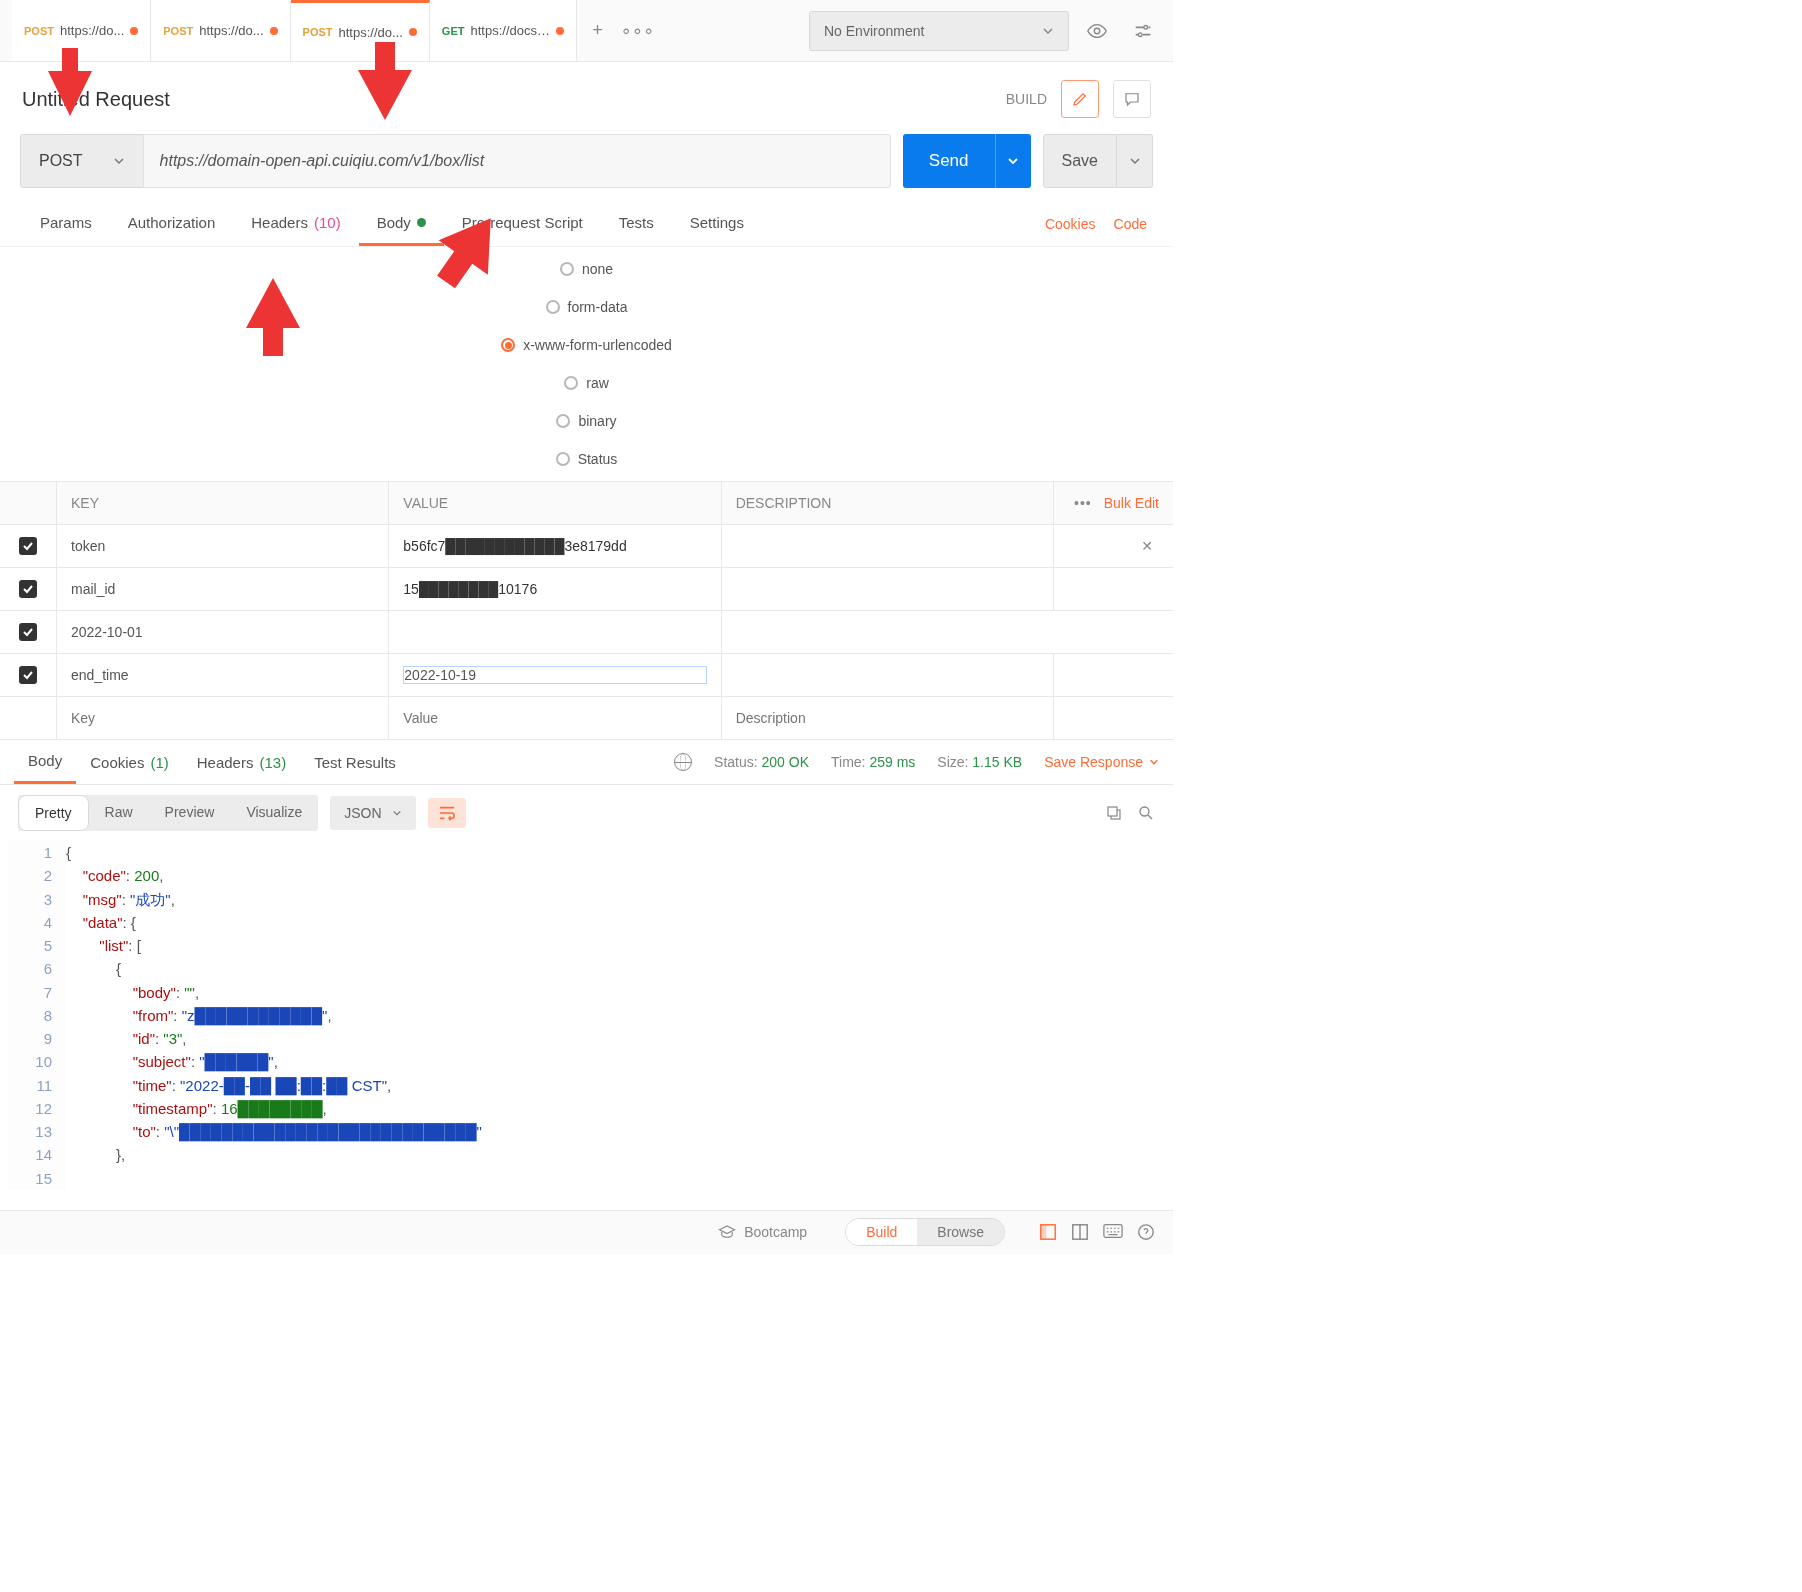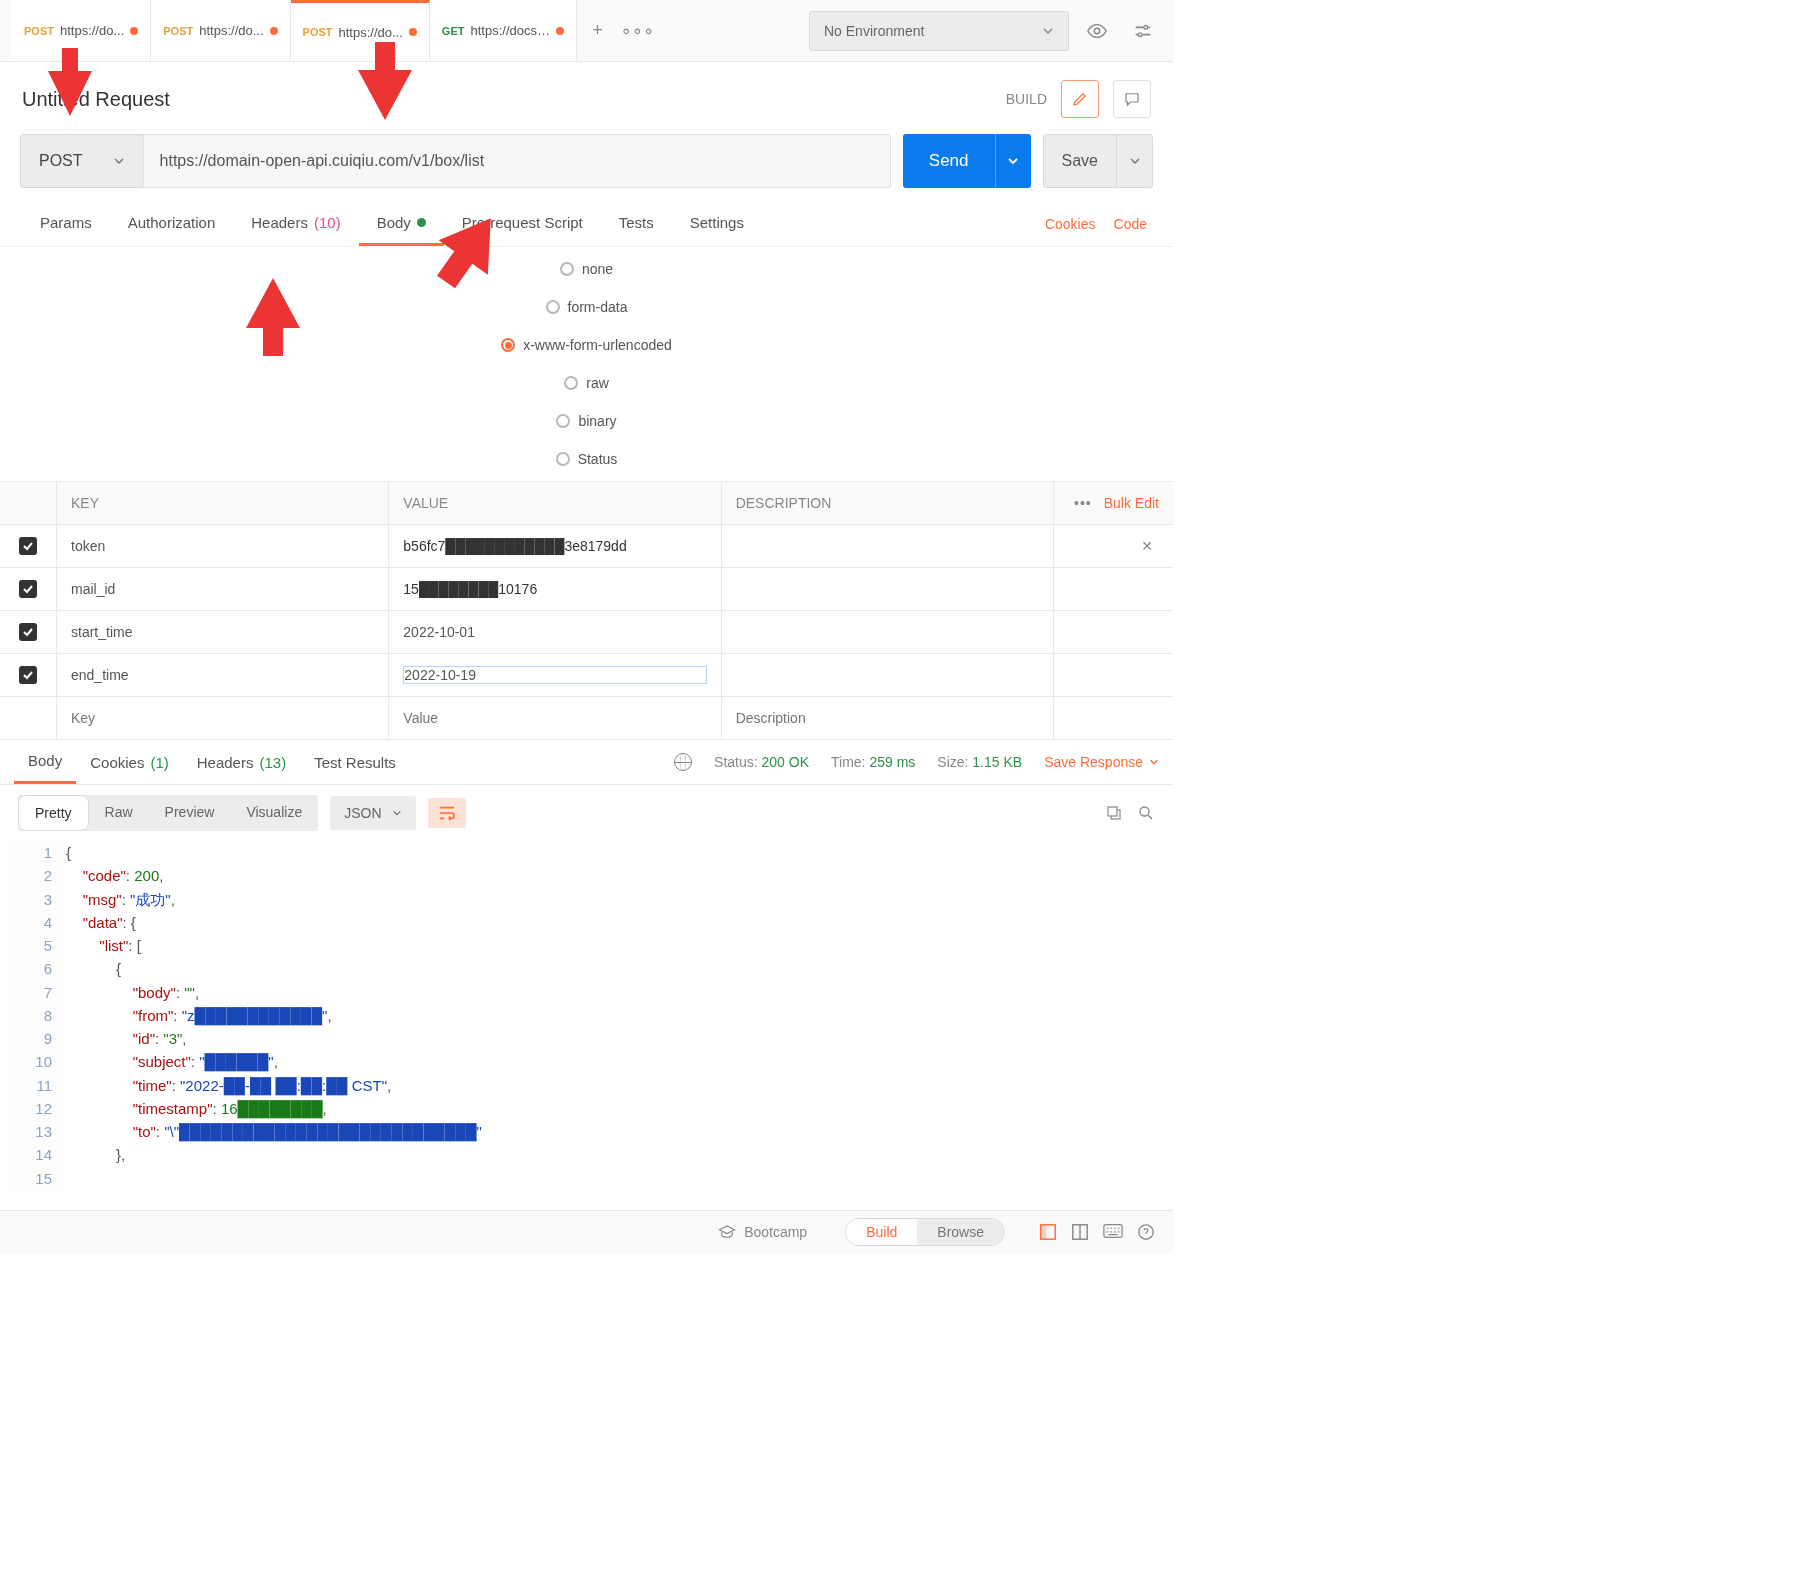--- a/index.html
+++ b/index.html
@@ -16,21 +16,21 @@
 .env-area { display: flex; align-items: center; gap: 10px; padding-left: 16px; }
 .env-select { background: #ececec; border: 1px solid #d9d9d9; height: 40px; display: flex; align-items: center; padding: 0 14px; border-radius: 3px; color: #666; min-width: 260px; justify-content: space-between; cursor: pointer; }
 .icon-btn { width: 36px; height: 36px; display: flex; align-items: center; justify-content: center; border-radius: 3px; cursor: pointer; color: #888; }
 .request-header { display: flex; align-items: center; justify-content: space-between; padding: 18px 22px 8px; }
 .request-name { font-size: 20px; color: #333; font-weight: 400; }
 .header-right { display: flex; align-items: center; gap: 14px; }
 .build-link { color: #ff6c37; font-weight: 500; font-size: 14px; }
 .square-btn { width: 38px; height: 38px; border: 1px solid #e0e0e0; border-radius: 3px; display: flex; align-items: center; justify-content: center; cursor: pointer; color: #888; }
 .url-row { display: flex; gap: 12px; padding: 8px 20px 14px; align-items: stretch; }
 .method-dd { background: #ececec; border: 1px solid #d9d9d9; border-radius: 3px 0 0 3px; display: flex; align-items: center; padding: 0 18px; font-size: 16px; color: #444; font-weight: 500; gap: 30px; cursor: pointer; height: 54px; }
-.url-input { flex: 1; background: #f7f7f7; border: 1px solid #e0e0e0; border-radius: 0 3px 3px 0; padding: 0 16px; font-size: 16px; color: #555; height: 54px; margin-left: -13px; }
+.url-input { flex: 1; background: #f7f7f7; border: 1px solid #e0e0e0; border-radius: 0 3px 3px 0; padding: 0 16px; font-size: 16px; color: #555; height: 54px; margin-left: -13px; font-style: italic; }
 .send-btn { background: #097bed; color: #fff; border: none; height: 54px; padding: 0 26px; font-size: 17px; font-weight: 500; border-radius: 3px 0 0 3px; display: flex; align-items: center; }
 .send-dd { background: #097bed; color: #fff; width: 36px; border-radius: 0 3px 3px 0; display: flex; align-items: center; justify-content: center; cursor: pointer; border-left: 1px solid rgba(255,255,255,.3); }
 .save-btn { background: #ececec; border: 1px solid #d9d9d9; color: #555; height: 54px; padding: 0 18px; font-size: 16px; border-radius: 3px 0 0 3px; display: flex; align-items: center; font-weight: 500; }
 .save-dd { background: #ececec; border: 1px solid #d9d9d9; border-left: none; width: 36px; border-radius: 0 3px 3px 0; display: flex; align-items: center; justify-content: center; color: #777; }
 .req-tabs { display: flex; align-items: center; padding: 0 22px; border-bottom: 1px solid #f0f0f0; gap: 0; }
 .req-tab { padding: 12px 18px; color: #555; cursor: pointer; display: flex; align-items: center; gap: 6px; border-bottom: 3px solid transparent; font-size: 15px; }
 .req-tab.active { color: #555; border-bottom-color: #ff6c37; font-weight: 500; }
 .req-tab .count { color: #ec4899; }
 .green-dot { width: 9px; height: 9px; background: #2b9348; border-radius: 50%; }
 .req-tabs-right { margin-left: auto; display: flex; gap: 18px; color: #ff6c37; padding-right: 4px; }
@@ -290,23 +290,20 @@
   </div>
   <div class="kv-row">
     <div>
           <span class="chk">
             <svg width="12" height="12" viewBox="0 0 12 12">
               <path d="M2 6l3 3 5-6" stroke-width="2" fill="none"></path>
             </svg>
           </span>
         </div>
     <div>
-          <input value="start_time" style="">
-        </div>
-    <div>
           <input value="2022-10-01" style="">
         </div>
     <div></div>
     <div></div>
   </div>
   <div class="kv-row">
     <div>
           <span class="chk">
             <svg width="12" height="12" viewBox="0 0 12 12">
               <path d="M2 6l3 3 5-6" stroke-width="2" fill="none"></path>

